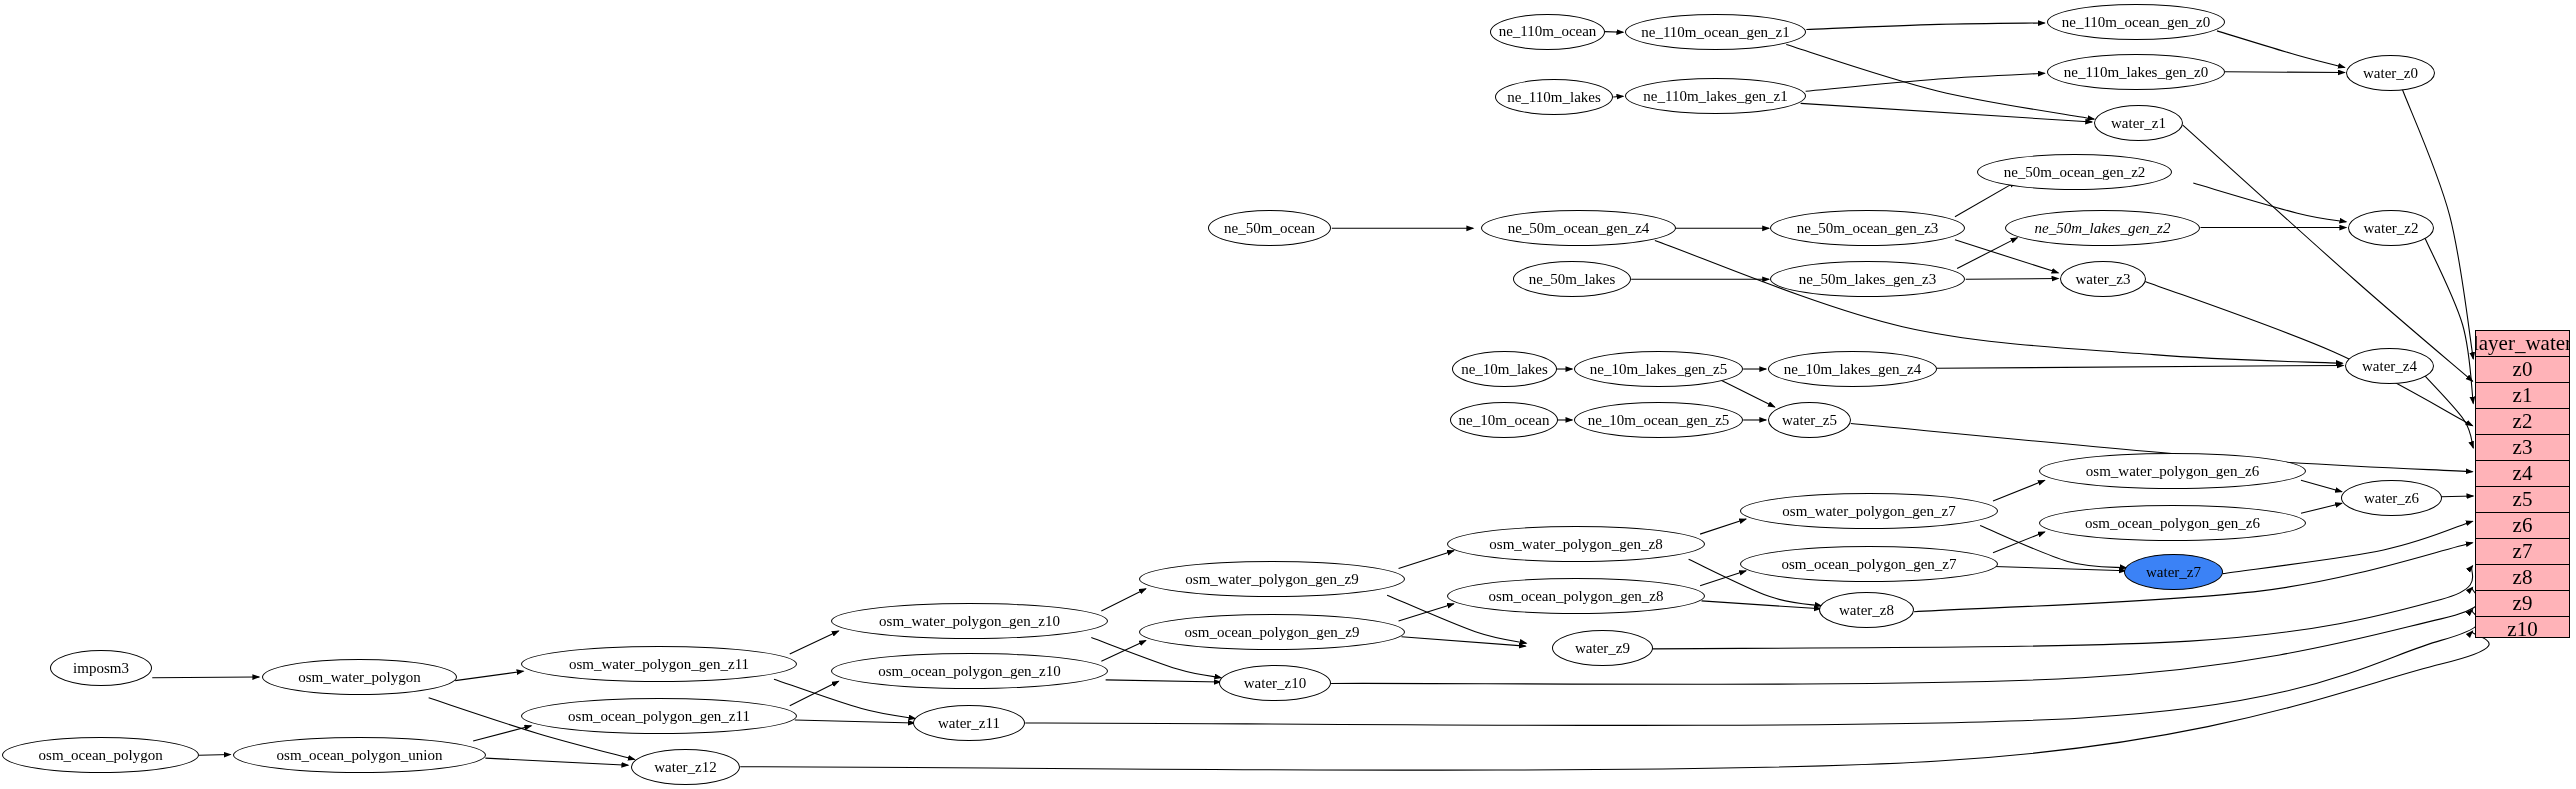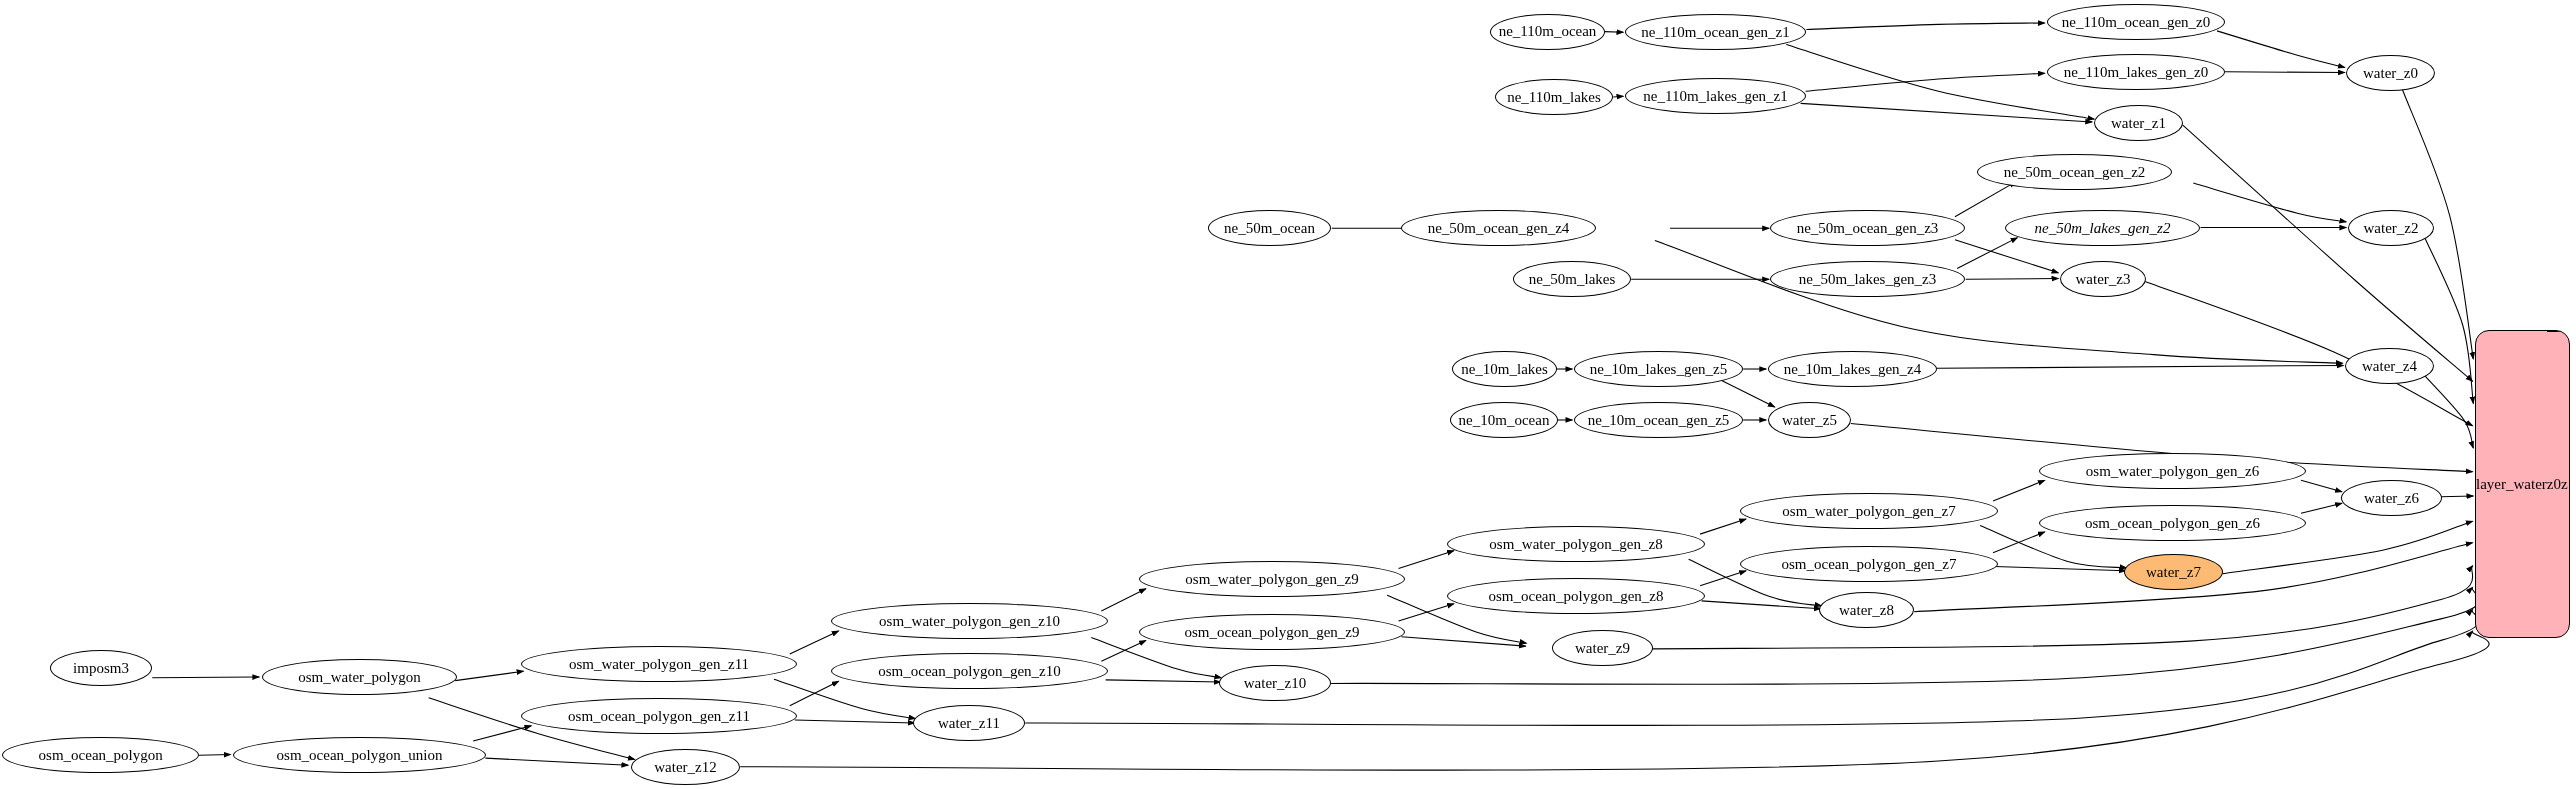--- a/index.html
+++ b/index.html
@@ -2,23 +2,23 @@
 <html style="font-size:11.5px"><head>
 <meta charset="utf-8">
 <style>
   html,body{margin:0;padding:0;background:#ffffff;}
   .stage{position:relative;width:2576px;height:789px;background:#ffffff;overflow:hidden;
          font-family:"Liberation Serif", "DejaVu Serif", serif;}
   .stage svg{position:absolute;left:0;top:0;}
   .node{position:absolute;display:flex;align-items:center;justify-content:center;
         border:1.1px solid #000;border-radius:50%;background:#fff;color:#000;
         font-size:15px;white-space:nowrap;box-sizing:border-box;z-index:2;}
-  .dbtable{position:absolute;display:flex;flex-direction:row;box-sizing:border-box;
-        border:1.1px solid #000;border-radius:14px;overflow:hidden;z-index:3;
-        font-size:15px;color:#000;}
+  .dbtable{position:absolute;display:flex;flex-direction:column;box-sizing:border-box;
+        border:1.1px solid #000;border-radius:0;overflow:hidden;z-index:3;
+        font-size:21px;color:#000;}
   .dbtable .cell{flex:1;display:flex;align-items:center;justify-content:center;
         border-top:1px solid #000;}
   .dbtable .cell:first-child{border-top:none;}
   path.edge{fill:none;stroke:#000;stroke-width:1.5px;}
 </style>
 </head>
 <body>
 
 <div class="stage">
   <svg width="2576" height="789" viewBox="0 0 3588 1099" xmlns="http://www.w3.org/2000/svg">
@@ -111,32 +111,32 @@
       <div class="node" style="left: 1139px; top: 614px; width: 266px; height: 36px; background: rgb(255, 255, 255); border-color: rgb(0, 0, 0);">osm_ocean_polygon_gen_z9</div>
       <div class="node" style="left: 1219px; top: 665px; width: 112px; height: 36px; background: rgb(255, 255, 255); border-color: rgb(0, 0, 0);">water_z10</div>
       <div class="node" style="left: 1447px; top: 526px; width: 258px; height: 36px; background: rgb(255, 255, 255); border-color: rgb(0, 0, 0);">osm_water_polygon_gen_z8</div>
       <div class="node" style="left: 1447px; top: 578px; width: 258px; height: 36px; background: rgb(255, 255, 255); border-color: rgb(0, 0, 0);">osm_ocean_polygon_gen_z8</div>
       <div class="node" style="left: 1552px; top: 630px; width: 101px; height: 36px; background: rgb(255, 255, 255); border-color: rgb(0, 0, 0);">water_z9</div>
       <div class="node" style="left: 1740px; top: 493px; width: 258px; height: 36px; background: rgb(255, 255, 255); border-color: rgb(0, 0, 0);">osm_water_polygon_gen_z7</div>
       <div class="node" style="left: 1740px; top: 546px; width: 258px; height: 36px; background: rgb(255, 255, 255); border-color: rgb(0, 0, 0);">osm_ocean_polygon_gen_z7</div>
       <div class="node" style="left: 1819px; top: 592px; width: 95px; height: 36px; background: rgb(255, 255, 255); border-color: rgb(0, 0, 0);">water_z8</div>
       <div class="node" style="left: 2039px; top: 453px; width: 267px; height: 36px; background: rgb(255, 255, 255); border-color: rgb(0, 0, 0);">osm_water_polygon_gen_z6</div>
       <div class="node" style="left: 2039px; top: 505px; width: 267px; height: 36px; background: rgb(255, 255, 255); border-color: rgb(0, 0, 0);">osm_ocean_polygon_gen_z6</div>
-      <div class="node" style="left: 2124px; top: 554px; width: 99px; height: 36px; background: #fdba74; border-color: rgb(0, 0, 0);">water_z7</div>
+      <div class="node" style="left: 2124px; top: 554px; width: 99px; height: 36px; background: #3b82f6; border-color: rgb(0, 0, 0);">water_z7</div>
       <div class="node" style="left: 2341px; top: 480px; width: 101px; height: 36px; background: rgb(255, 255, 255); border-color: rgb(0, 0, 0);">water_z6</div>
       <div class="node" style="left: 1490px; top: 13.6px; width: 115px; height: 36px; background: rgb(255, 255, 255); border-color: rgb(0, 0, 0);">ne_110m_ocean</div>
       <div class="node" style="left: 1625px; top: 14.4px; width: 181px; height: 36px; background: rgb(255, 255, 255); border-color: rgb(0, 0, 0);">ne_110m_ocean_gen_z1</div>
       <div class="node" style="left: 2047px; top: 4.3px; width: 178px; height: 36px; background: rgb(255, 255, 255); border-color: rgb(0, 0, 0);">ne_110m_ocean_gen_z0</div>
       <div class="node" style="left: 1495px; top: 79px; width: 118px; height: 36px; background: rgb(255, 255, 255); border-color: rgb(0, 0, 0);">ne_110m_lakes</div>
       <div class="node" style="left: 1625px; top: 78px; width: 181px; height: 36px; background: rgb(255, 255, 255); border-color: rgb(0, 0, 0);">ne_110m_lakes_gen_z1</div>
       <div class="node" style="left: 2047px; top: 54px; width: 178px; height: 36px; background: rgb(255, 255, 255); border-color: rgb(0, 0, 0);">ne_110m_lakes_gen_z0</div>
       <div class="node" style="left: 2094px; top: 105px; width: 89px; height: 36px; background: rgb(255, 255, 255); border-color: rgb(0, 0, 0);">water_z1</div>
       <div class="node" style="left: 2346px; top: 55px; width: 89px; height: 36px; background: rgb(255, 255, 255); border-color: rgb(0, 0, 0);">water_z0</div>
       <div class="node" style="left: 1208px; top: 210px; width: 123px; height: 36px; background: rgb(255, 255, 255); border-color: rgb(0, 0, 0);">ne_50m_ocean</div>
-      <div class="node" style="left: 1401px; top: 210px; width: 195px; height: 36px; background: rgb(255, 255, 255); border-color: rgb(0, 0, 0);">ne_50m_ocean_gen_z4</div>
+      <div class="node" style="left: 1481px; top: 210px; width: 195px; height: 36px; background: rgb(255, 255, 255); border-color: rgb(0, 0, 0);">ne_50m_ocean_gen_z4</div>
       <div class="node" style="left: 1770px; top: 210px; width: 195px; height: 36px; background: rgb(255, 255, 255); border-color: rgb(0, 0, 0);">ne_50m_ocean_gen_z3</div>
       <div class="node" style="left: 1513px; top: 261px; width: 118px; height: 36px; background: rgb(255, 255, 255); border-color: rgb(0, 0, 0);">ne_50m_lakes</div>
       <div class="node" style="left: 1770px; top: 261px; width: 195px; height: 36px; background: rgb(255, 255, 255); border-color: rgb(0, 0, 0);">ne_50m_lakes_gen_z3</div>
       <div class="node" style="left: 1977px; top: 154px; width: 195px; height: 36px; background: rgb(255, 255, 255); border-color: rgb(0, 0, 0);">ne_50m_ocean_gen_z2</div>
       <div class="node" style="left: 2005px; top: 210px; width: 195px; height: 36px; background: rgb(255, 255, 255); border-color: rgb(0, 0, 0); font-style: italic;">ne_50m_lakes_gen_z2</div>
       <div class="node" style="left: 2348px; top: 210px; width: 86px; height: 36px; background: rgb(255, 255, 255); border-color: rgb(0, 0, 0);">water_z2</div>
       <div class="node" style="left: 2060px; top: 261px; width: 86px; height: 36px; background: rgb(255, 255, 255); border-color: rgb(0, 0, 0);">water_z3</div>
       <div class="node" style="left: 1452px; top: 351px; width: 105px; height: 36px; background: rgb(255, 255, 255); border-color: rgb(0, 0, 0);">ne_10m_lakes</div>
       <div class="node" style="left: 1574px; top: 351px; width: 169px; height: 36px; background: rgb(255, 255, 255); border-color: rgb(0, 0, 0);">ne_10m_lakes_gen_z5</div>
       <div class="node" style="left: 1768px; top: 351px; width: 169px; height: 36px; background: rgb(255, 255, 255); border-color: rgb(0, 0, 0);">ne_10m_lakes_gen_z4</div>

